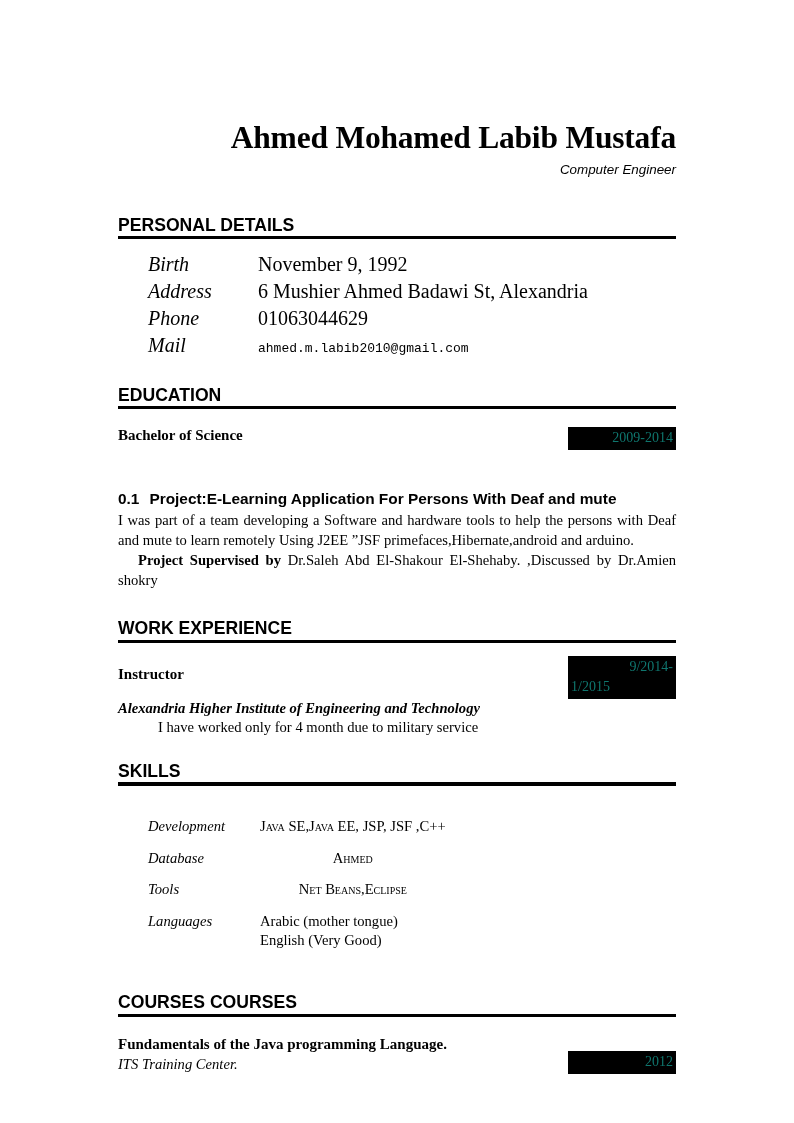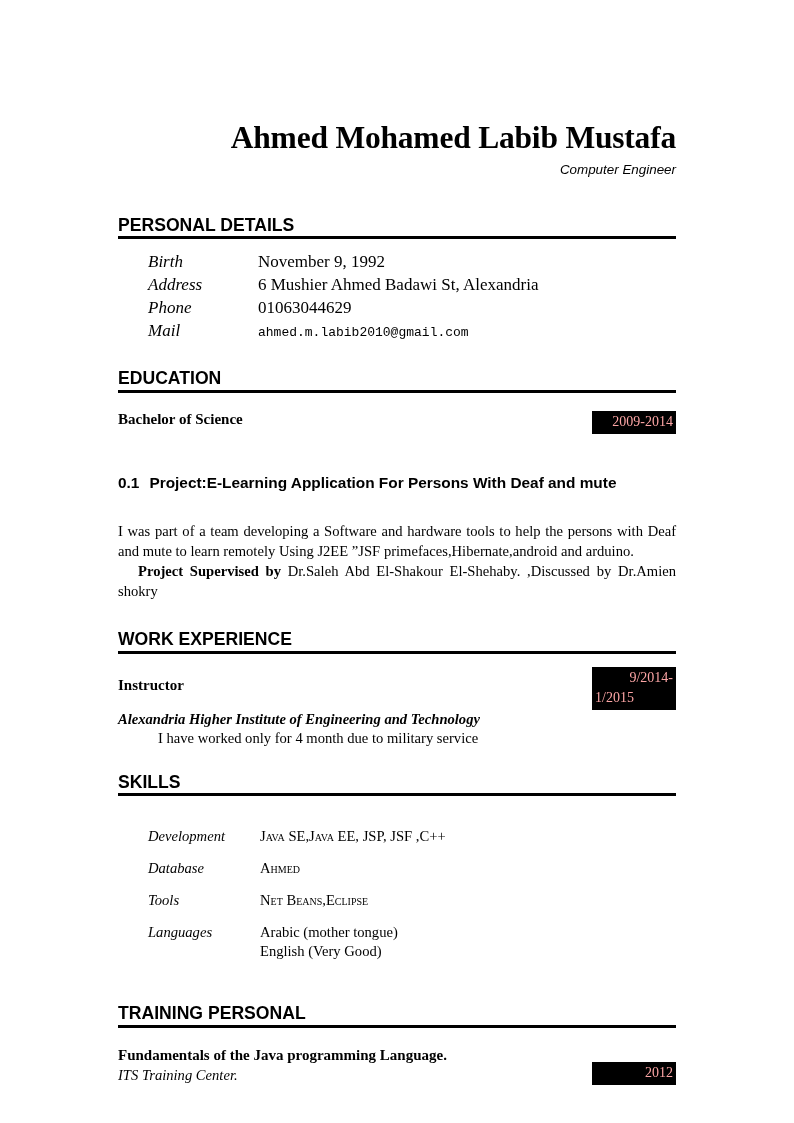--- a/index.html
+++ b/index.html
@@ -82,21 +82,21 @@
 
   
   .details-table {
     margin-top: 12px;
     margin-left: 30px;
     border-collapse: collapse;
   }
   .details-table td {
     padding: 0;
     vertical-align: baseline;
-    font-size: 17px;
+    font-size: 20px;
     line-height: 1.34;
   }
   .det-label {
     font-style: italic;
     width: 100px;
     padding-right: 10px !important;
   }
   .det-value { }
   .det-value.mono {
     font-family: "Liberation Mono", "DejaVu Sans Mono", monospace;
@@ -123,24 +123,24 @@
   }
   .entry-note {
     font-size: 14.6px;
     line-height: 1.3;
     margin-left: 40px;
   }
   .date-badge {
     position: absolute;
     right: 0;
     background: #000000;
-    color: #fca5a5;
+    color: #0f766e;
     font-size: 14px;
     line-height: 1.42;
-    width: 84px;
+    width: 108px;
     padding: 1px 3px 2px 3px;
     box-sizing: border-box;
     text-align: right;
   }
   .date-badge .l2 {
     display: block;
     text-align: left;
   }
 
   .edu-entry   { margin-top: 17px; }
@@ -158,21 +158,21 @@
   .subsection-title {
     font-family: "Liberation Sans", "DejaVu Sans", sans-serif;
     font-weight: bold;
     font-size: 15.4px;
     line-height: 1.2;
   }
   .subsection-title .num {
     margin-right: 10px;
   }
   .project-body {
-    margin-top: 30px;
+    margin-top: 3px;
     font-size: 14.6px;
     line-height: 1.335;
     text-align: justify;
     width: 558px;
   }
   .project-body p {
     margin: 0;
   }
   .project-sup {
     text-indent: 20px;
@@ -196,20 +196,21 @@
     line-height: 1.3;
   }
   .skill-label {
     font-style: italic;
     width: 102px;
     padding-right: 10px !important;
   }
   .sc {
     font-variant: small-caps;
     font-size: 15.4px;
+    text-align: center;
   }
   .lang-line { display: block; }
 </style>
 </head>
 <body>
 
 <div class="page">
   <div class="content">
 
     <div class="header-block">
@@ -302,21 +303,21 @@
           <td>
                 <span class="lang-line">Arabic (mother tongue)</span>
                 <span class="lang-line">English (Very Good)</span>
               </td>
         </tr>
       </tbody>
         </table>
     </div>
 
     <div class="section sec-training">
-      <div class="section-title">TRAINING PERSONAL</div>
+      <div class="section-title">COURSES COURSES</div>
       <div class="section-rule"></div>
 
       <div class="entry train-entry-1">
         <div class="date-badge train-badge">2012</div>
         <div class="entry-main">
           <div class="entry-title">Fundamentals of the Java programming Language.</div>
           <div class="entry-sub">ITS Training Center.</div>
         </div>
       </div>
 

